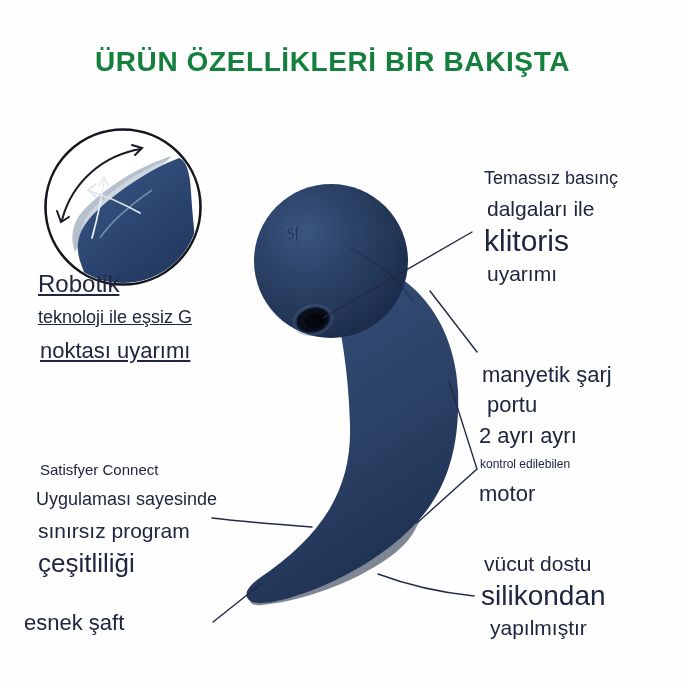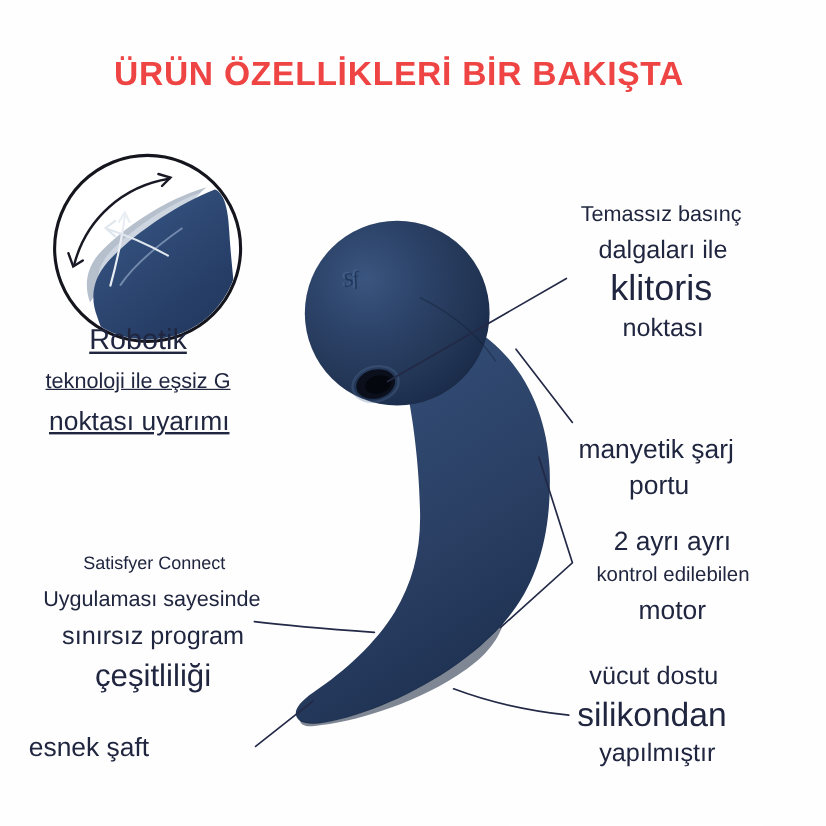--- a/index.html
+++ b/index.html
@@ -3,43 +3,43 @@
 <meta charset="utf-8">
 <style>
   html,body{margin:0;padding:0;background:#fff;}
   .stage{
     position:relative;width:688px;height:688px;background:#fefefe;overflow:hidden;
     font-family:"Liberation Sans", sans-serif;color:#20263f;
   }
   .layer{position:absolute;left:0;top:0;width:688px;height:688px;}
   .title{
     position:absolute;left:0;top:44px;width:665px;text-align:center;
-    font-size:28px;font-weight:600;letter-spacing:.6px;color:#ef4444;line-height:36px;
+    font-size:28px;font-weight:600;letter-spacing:.6px;color:#15803d;line-height:36px;
   }
-  .block{position:absolute;white-space:nowrap;text-align:center;}
+  .block{position:absolute;white-space:nowrap;}
   .block span{display:block;}
   
   .b-robotik{left:38px;top:267px;text-decoration:underline;}
   .b-robotik .l1{font-size:24px;font-weight:500;line-height:34px;}
   .b-robotik .l2{font-size:18px;line-height:33px;}
   .b-robotik .l3{font-size:22px;line-height:33px;padding-left:2px;}
   
   .b-klitoris{left:484px;top:163px;}
   .b-klitoris .l1{font-size:18px;line-height:30px;}
   .b-klitoris .l2{font-size:21px;line-height:31px;padding-left:3px;}
   .b-klitoris .l3{font-size:30px;font-weight:500;line-height:34px;}
   .b-klitoris .l4{font-size:21px;line-height:32px;padding-left:3px;}
   
   .b-sarj{left:482px;top:322px;margin-top:38px;}
   .b-sarj .l1{font-size:22px;line-height:30px;}
   .b-sarj .l2{font-size:22px;line-height:30px;padding-left:5px;}
   
-  .b-motor{left:496px;top:421px;margin-top:15px;}
+  .b-motor{left:479px;top:421px;}
   .b-motor .l1{font-size:22px;line-height:30px;}
-  .b-motor .l2{font-size:17px;line-height:26px;padding-left:1px;}
+  .b-motor .l2{font-size:12px;line-height:26px;padding-left:1px;}
   .b-motor .l3{font-size:22px;line-height:34px;}
   
   .b-silikon{left:481px;top:549px;}
   .b-silikon .l1{font-size:21px;line-height:30px;padding-left:3px;}
   .b-silikon .l2{font-size:28px;font-weight:500;line-height:33px;}
   .b-silikon .l3{font-size:21px;line-height:32px;padding-left:9px;}
   
   .b-app{left:36px;top:455px;}
   .b-app .l1{font-size:15px;line-height:29px;padding-left:4px;}
   .b-app .l2{font-size:18px;line-height:31px;}
@@ -139,21 +139,21 @@
   <div class="block b-robotik">
     <span class="l1">Robotik</span>
     <span class="l2">teknoloji ile eşsiz G</span>
     <span class="l3">noktası uyarımı</span>
   </div>
 
   <div class="block b-klitoris">
     <span class="l1">Temassız basınç</span>
     <span class="l2">dalgaları ile</span>
     <span class="l3">klitoris</span>
-    <span class="l4">noktası</span>
+    <span class="l4">uyarımı</span>
   </div>
 
   <div class="block b-sarj">
     <span class="l1">manyetik şarj</span>
     <span class="l2">portu</span>
   </div>
 
   <div class="block b-motor">
     <span class="l1">2 ayrı ayrı</span>
     <span class="l2">kontrol edilebilen</span>

